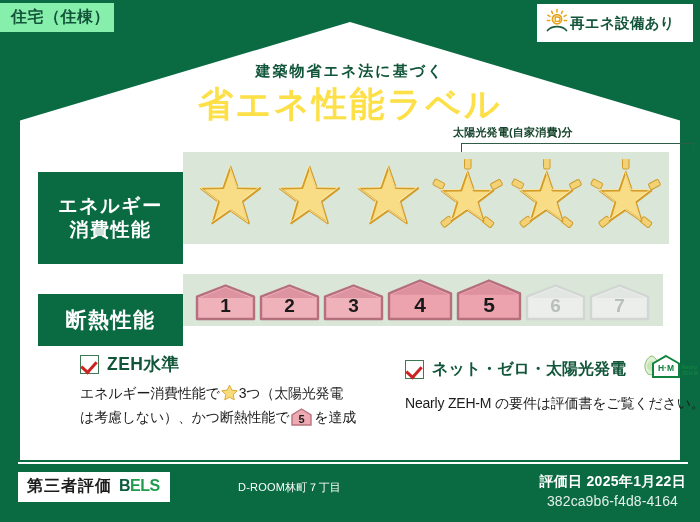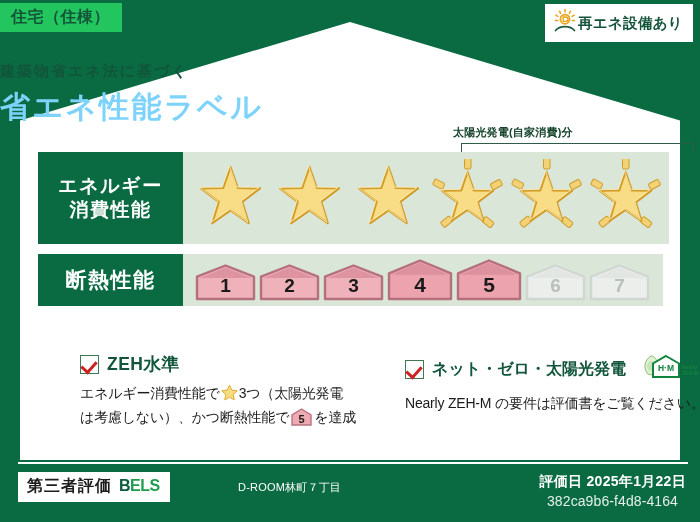--- a/index.html
+++ b/index.html
@@ -20,52 +20,52 @@
   .inner-sheet {
     position: absolute;
     left: 20px; top: 22px;
     width: 660px; height: 438px;
     background: #ffffff;
     clip-path: polygon(0% 100%, 0% 22.5%, 50% 0%, 100% 22.5%, 100% 100%);
   }
   
   .corner-tag {
     position: absolute; left: 0; top: 3px;
-    background: #22c55e;
-    padding: 4px 12px 5px 11px;
+    background: #86efac;
+    padding: 4px 4px 5px 11px;
     font-size: 16px; font-weight: bold;
     color: #14543a; letter-spacing: .5px;
     line-height: 1.25;
     z-index: 5;
   }
   
   .renew-badge {
     position: absolute; right: 7px; top: 4px;
     background: #ffffff;
-    padding: 4px 10px 4px 7px;
+    padding: 4px 18px 4px 7px;
     display: flex; align-items: center; gap: 0;
     z-index: 5;
   }
   .renew-badge .txt {
     font-size: 14.5px; font-weight: bold; color: #14543a;
     letter-spacing: .3px; white-space: nowrap;
   }
   
-  .title-wrap { position: absolute; left: 0; right: 0; top: 62px; z-index: 4; }
+  .title-wrap { position: absolute; left: 0; right: 0; top: 62px; text-align: center; z-index: 4; }
   .title-sub { font-size: 15px; font-weight: bold; color: #11553a; letter-spacing: 2px; }
-  .title-main { font-size: 30px; font-weight: bold; color: #7dd3fc; letter-spacing: 2.5px; margin-top: 6px; }
+  .title-main { font-size: 35px; font-weight: bold; color: #fde047; letter-spacing: 2.5px; }
 
   
   .rows { position: absolute; left: 38px; top: 152px; width: 625px; z-index: 4; }
   .perf-row { display: flex; align-items: stretch; margin-bottom: 10px; position: relative; }
   .row-label {
     background: #0a6b43; color: #ffffff; font-weight: bold;
     display: flex; flex-direction: column; align-items: center; justify-content: center;
     width: 145px; flex: 0 0 145px;
-    letter-spacing: 1.5px; line-height: 1.28;
+    letter-spacing: 1.5px; line-height: 1.28; margin-top: 20px;
   }
   .row-energy .row-label { font-size: 19px; height: 92px; }
   .row-insul  .row-label { font-size: 21px; height: 52px; }
   .row-track {
     flex: 1; background: #d9e6d8;
     display: flex; align-items: center;
     padding: 0 4px 0 8px;
   }
   .row-energy .row-track { height: 92px; }
   .row-insul  .row-track { height: 52px; padding-left: 12px; }

